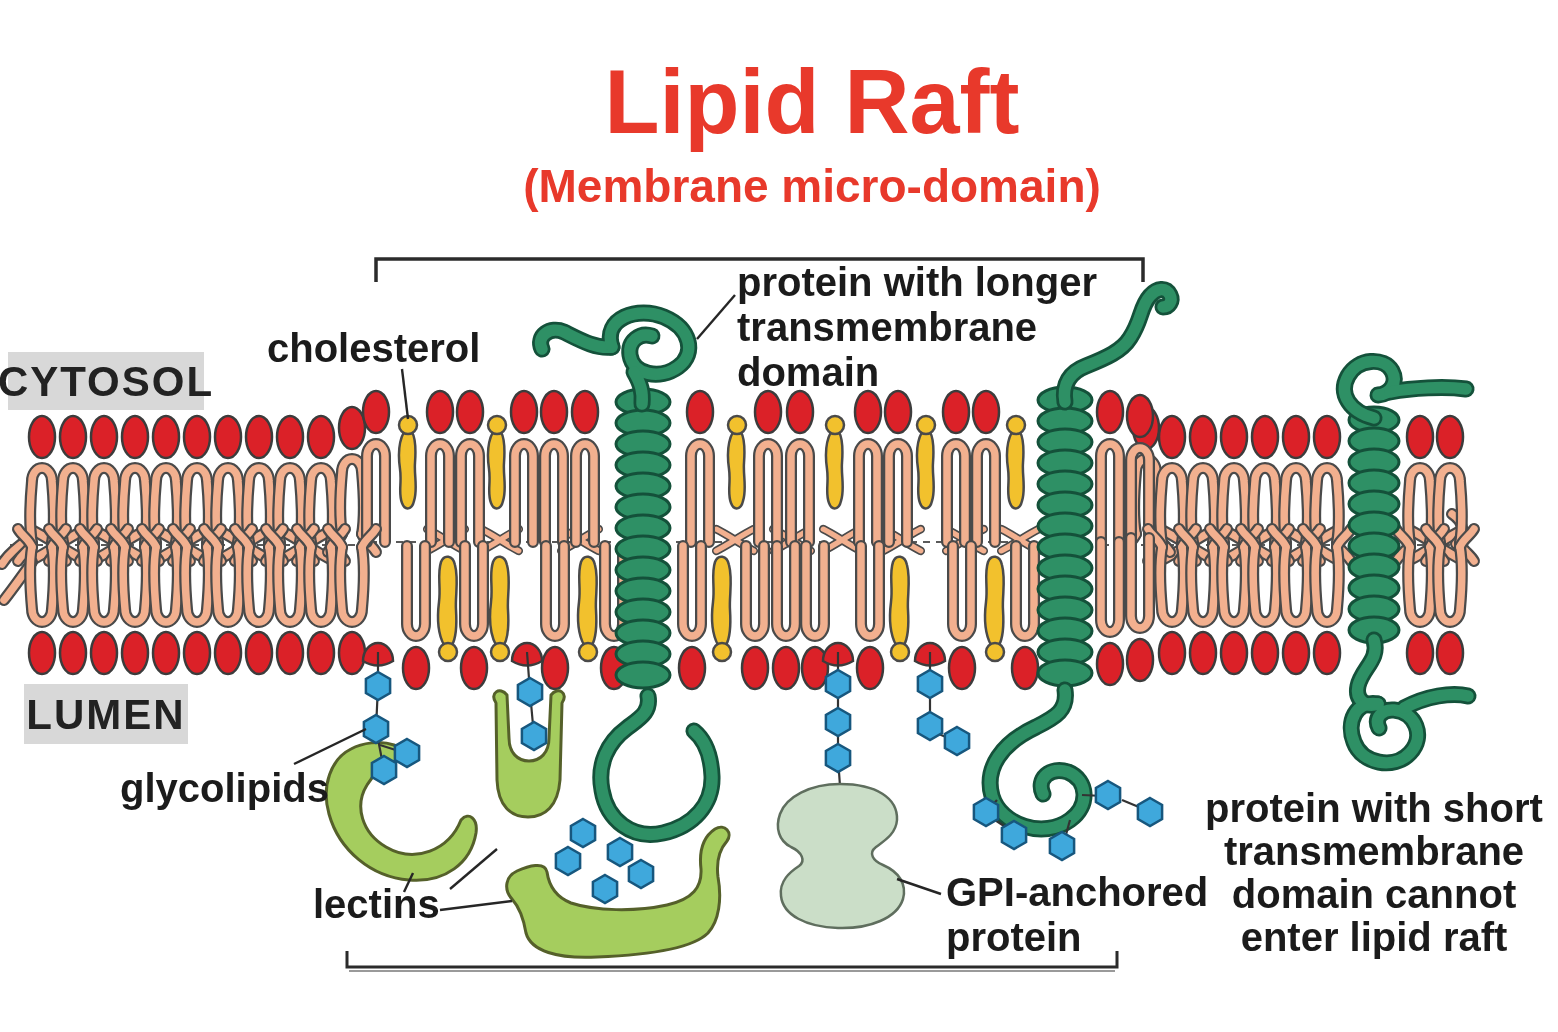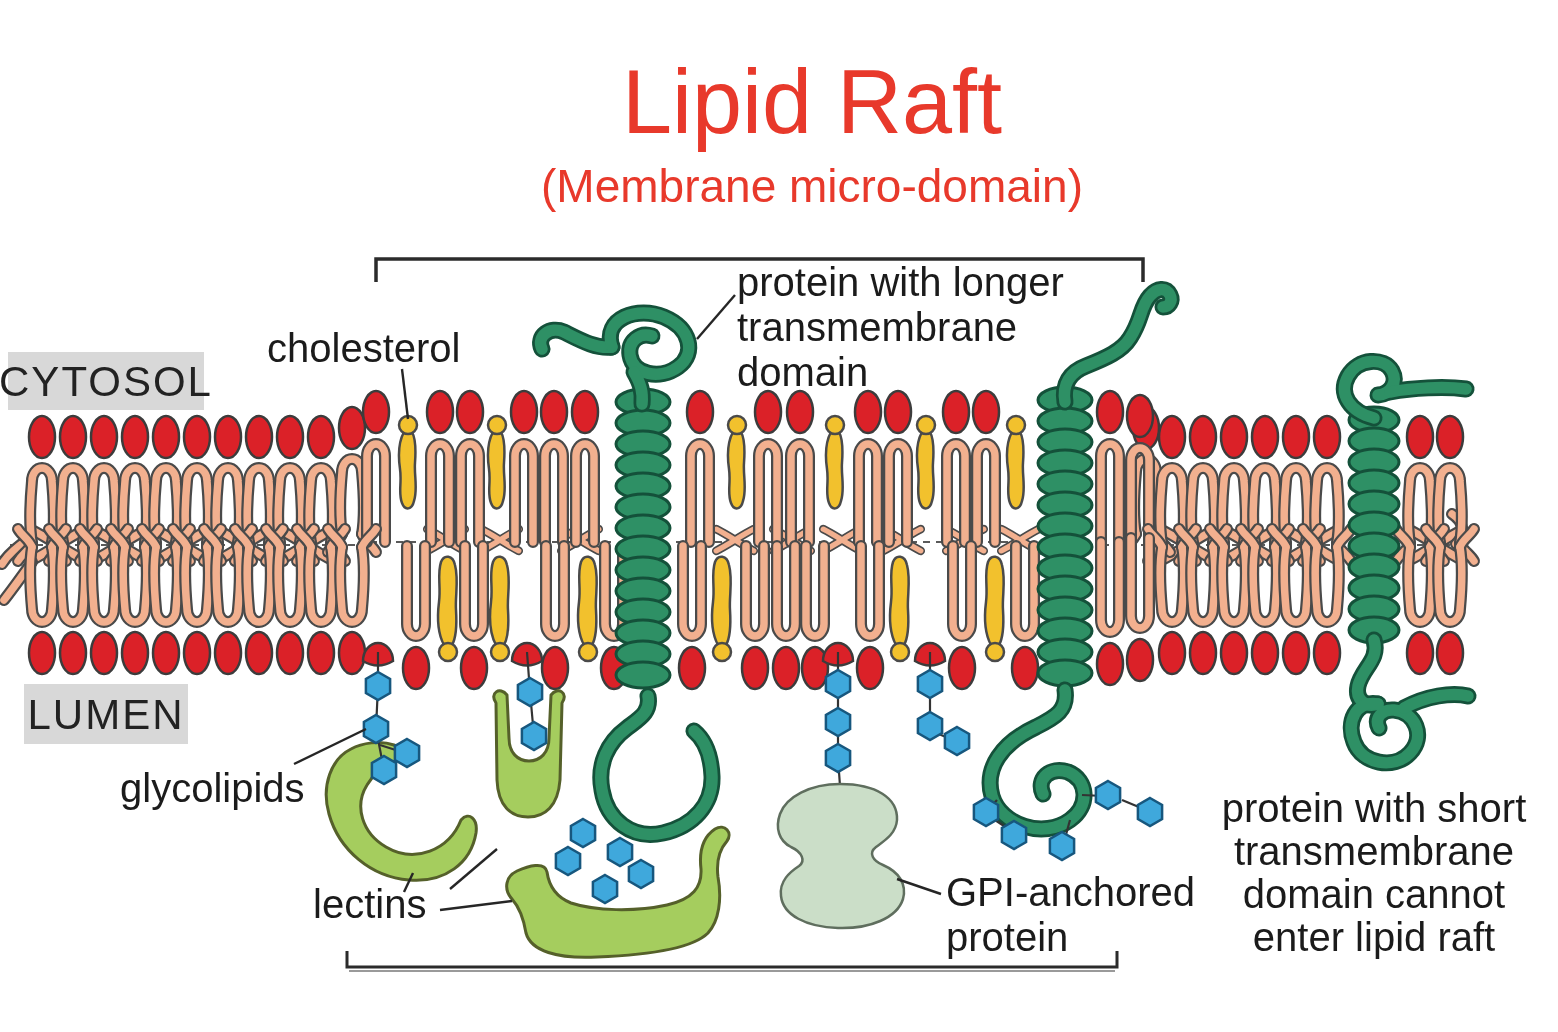--- a/index.html
+++ b/index.html
@@ -1,17 +1,17 @@
 <!DOCTYPE html>
 <html style="--title: #E8392B; --label: #1b1b1b; --label_bg: #d8d8d8; --lipid_head: #DB2128; --lipid_tail: #F2B08F; --cholesterol: #F2C12D; --protein: #2E9065; --lectin: #A5CD5E; --sugar: #3FA8DC; --gpi_protein: #CBDEC8;"><head>
 <meta charset="utf-8">
 <style>
   html,body{margin:0;padding:0;background:#fff;}
   .stage{position:relative;width:1558px;height:1032px;background:#fff;overflow:hidden;
-         font-family:"Liberation Sans", sans-serif;}
+         font-family:"Liberation Sans", sans-serif;font-weight:bold;}
   svg{display:block}
   
   .hd{fill:var(--lipid_head);stroke:#3c3c3c;stroke-width:2.5;}
   .to{fill:none;stroke:#4a4a4a;stroke-width:12;stroke-linecap:round;stroke-linejoin:round;}
   .ti{fill:none;stroke:var(--lipid_tail);stroke-width:7.5;stroke-linecap:round;stroke-linejoin:round;}
   .cho{fill:var(--cholesterol);stroke:#4a4a4a;stroke-width:2.5;stroke-linejoin:round;}
   .coil{fill:var(--protein);stroke:#14513A;stroke-width:3;}
   .sqo{fill:none;stroke:#14513A;stroke-width:17;stroke-linecap:round;}
   .sqi{fill:none;stroke:var(--protein);stroke-width:11.5;stroke-linecap:round;}
   .hex{fill:var(--sugar);stroke:#17577E;stroke-width:2.5;}

